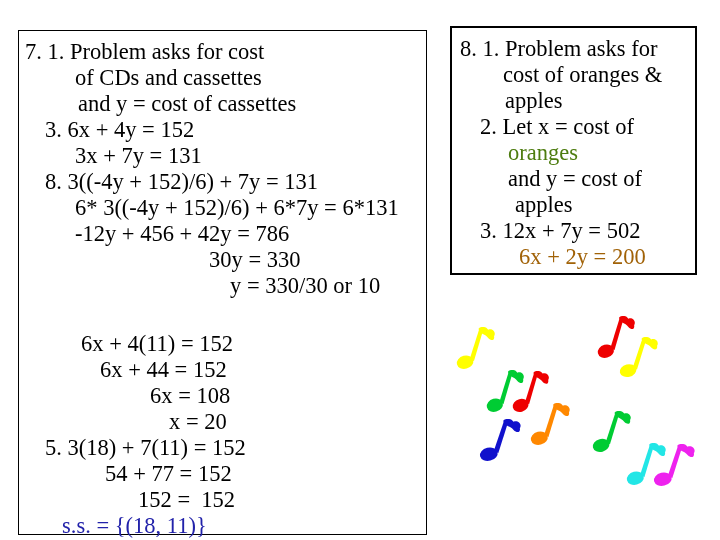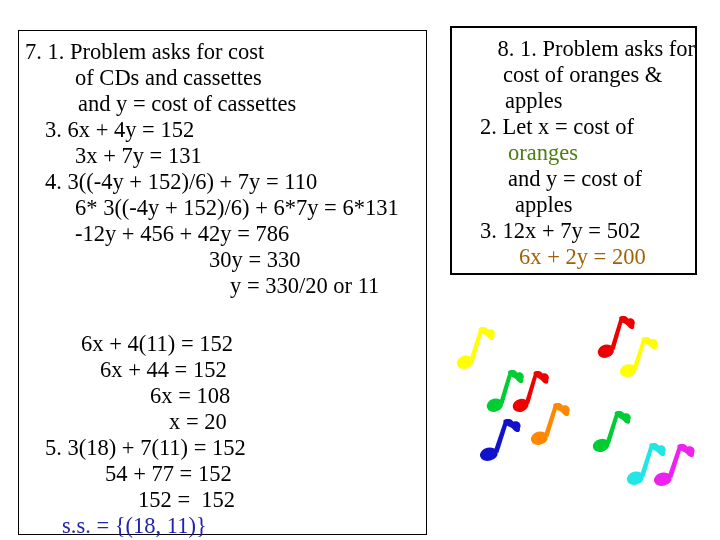--- a/index.html
+++ b/index.html
@@ -42,39 +42,39 @@
 
 <div class="slide">
 
   <div class="textbox" id="box7" style="left: 18px; top: 18px; width: 409px; height: 505px; border: 1px solid rgb(0, 0, 0);">
     <div class="lines">
         <div class="line" style="padding-left: 6px; color: rgb(0, 0, 0);">7. 1. Problem asks for cost</div>
         <div class="line" style="padding-left: 56px; color: rgb(0, 0, 0);">of CDs and cassettes</div>
         <div class="line" style="padding-left: 59px; color: rgb(0, 0, 0);">and y = cost of cassettes</div>
         <div class="line" style="padding-left: 26px; color: rgb(0, 0, 0);">3. 6x + 4y = 152</div>
         <div class="line" style="padding-left: 56px; color: rgb(0, 0, 0);">3x + 7y = 131</div>
-        <div class="line" style="padding-left: 26px; color: rgb(0, 0, 0);">4. 3((-4y + 152)/6) + 7y = 110</div>
+        <div class="line" style="padding-left: 26px; color: rgb(0, 0, 0);">8. 3((-4y + 152)/6) + 7y = 131</div>
         <div class="line" style="padding-left: 56px; color: rgb(0, 0, 0);">6* 3((-4y + 152)/6) + 6*7y = 6*131</div>
         <div class="line" style="padding-left: 56px; color: rgb(0, 0, 0);">-12y + 456 + 42y = 786</div>
         <div class="line" style="padding-left: 190px; color: rgb(0, 0, 0);">30y = 330</div>
-        <div class="line" style="padding-left: 211px; color: rgb(0, 0, 0);">y = 330/20 or 11</div>
+        <div class="line" style="padding-left: 211px; color: rgb(0, 0, 0);">y = 330/30 or 10</div>
         <div class="line" style="padding-left: 62px; color: rgb(0, 0, 0); margin-top: 32px;">6x + 4(11) = 152</div>
         <div class="line" style="padding-left: 81px; color: rgb(0, 0, 0);">6x + 44 = 152</div>
         <div class="line" style="padding-left: 131px; color: rgb(0, 0, 0);">6x = 108</div>
         <div class="line" style="padding-left: 150px; color: rgb(0, 0, 0);">x = 20</div>
         <div class="line" style="padding-left: 26px; color: #000000;">5. 3(18) + 7(11) = 152</div>
         <div class="line" style="padding-left: 86px; color: rgb(0, 0, 0);">54 + 77 = 152</div>
         <div class="line" style="padding-left: 119px; color: rgb(0, 0, 0);">152 =  152</div>
         <div class="line" style="padding-left: 43px; color: rgb(34, 34, 170);">s.s. = {(18, 11)}</div>
       </div>
   </div>
 
   <div class="textbox" id="box8" style="left: 450px; top: 14px; width: 247px; height: 249px; border: 2px solid rgb(0, 0, 0);">
     <div class="lines">
-        <div class="line" style="padding-left: 8px; color: rgb(0, 0, 0); text-align: right;">8. 1. Problem asks for</div>
+        <div class="line" style="padding-left: 8px; color: rgb(0, 0, 0);">8. 1. Problem asks for</div>
         <div class="line" style="padding-left: 51px; color: rgb(0, 0, 0);">cost of oranges &amp;</div>
         <div class="line" style="padding-left: 53px; color: rgb(0, 0, 0);">apples</div>
         <div class="line" style="padding-left: 28px; color: rgb(0, 0, 0);">2. Let x = cost of</div>
         <div class="line" style="padding-left: 56px; color: #4d7c0f;">oranges</div>
         <div class="line" style="padding-left: 56px; color: rgb(0, 0, 0);">and y = cost of</div>
         <div class="line" style="padding-left: 63px; color: rgb(0, 0, 0);">apples</div>
         <div class="line" style="padding-left: 28px; color: rgb(0, 0, 0);">3. 12x + 7y = 502</div>
         <div class="line" style="padding-left: 67px; color: #a16207;">6x + 2y = 200</div>
       </div>
   </div>

